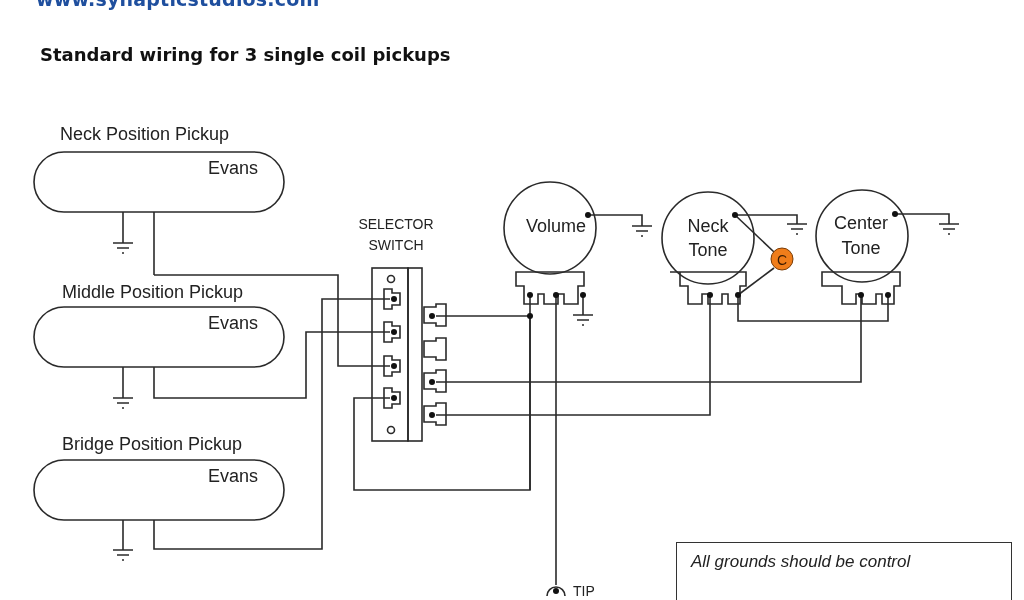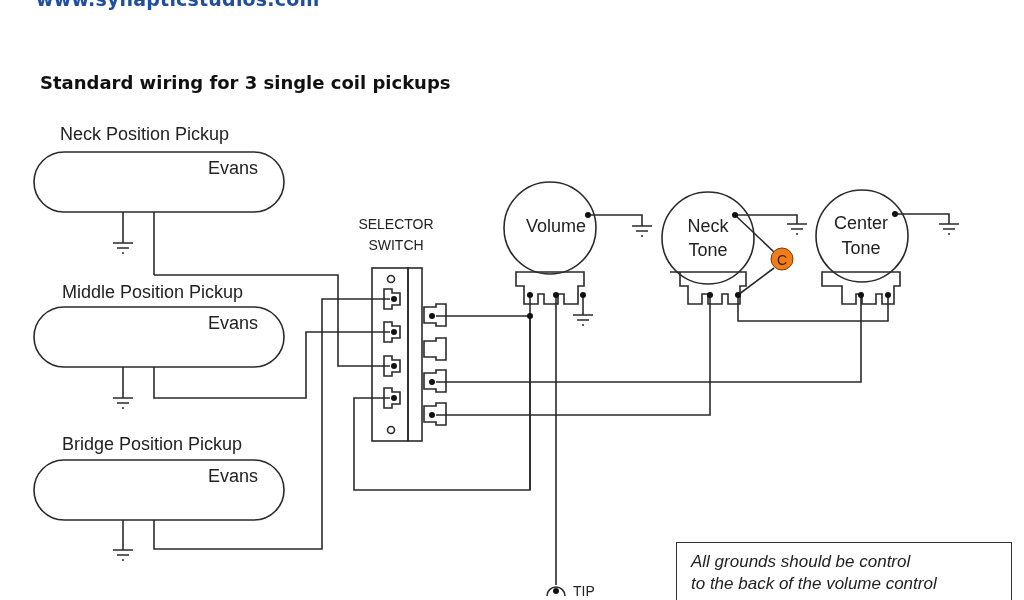--- a/index.html
+++ b/index.html
@@ -1,18 +1,18 @@
 <!DOCTYPE html>
 <html><head>
 <meta charset="utf-8">
 <style>
   html, body { margin:0; padding:0; background:#fff; }
   body { width:1024px; height:600px; overflow:hidden; position:relative; font-family:"Liberation Sans", sans-serif; }
   .url { position:absolute; left:36px; top:-12px; font-size:19px; font-weight:bold; color:#1f4f9e; font-family:"DejaVu Sans", sans-serif; letter-spacing:0.2px; }
-  .title { position:absolute; left:40px; top:72px; font-size:18px; font-weight:bold; color:#111; font-family:"DejaVu Sans", sans-serif; }
+  .title { position:absolute; left:40px; top:44px; font-size:18px; font-weight:bold; color:#111; font-family:"DejaVu Sans", sans-serif; }
   svg { position:absolute; left:0; top:0; }
   svg text { font-family:"Liberation Sans", sans-serif; fill:#222; }
   .note { position:absolute; left:676px; top:542px; width:336px; height:70px; border:1.5px solid #333; box-sizing:border-box; padding:8px 14px; font-style:italic; font-size:17px; line-height:22px; color:#222; }
 </style>
 </head>
 <body>
 
 <div class="url">www.synapticstudios.com</div>
 <div class="title">Standard wiring for 3 single coil pickups</div>
 
@@ -141,14 +141,13 @@
   <text x="708" y="232" font-size="18" text-anchor="middle">Neck</text>
   <text x="708" y="256" font-size="18" text-anchor="middle">Tone</text>
   <text x="861" y="229" font-size="18" text-anchor="middle">Center</text>
   <text x="861" y="254" font-size="18" text-anchor="middle">Tone</text>
 
   <text x="573" y="596" font-size="14">TIP</text>
 </svg>
 
 <div class="note">
   <div>All grounds should be control</div>
-  <div>to the back of the volume control</div>
 </div>
 
 </body></html>

